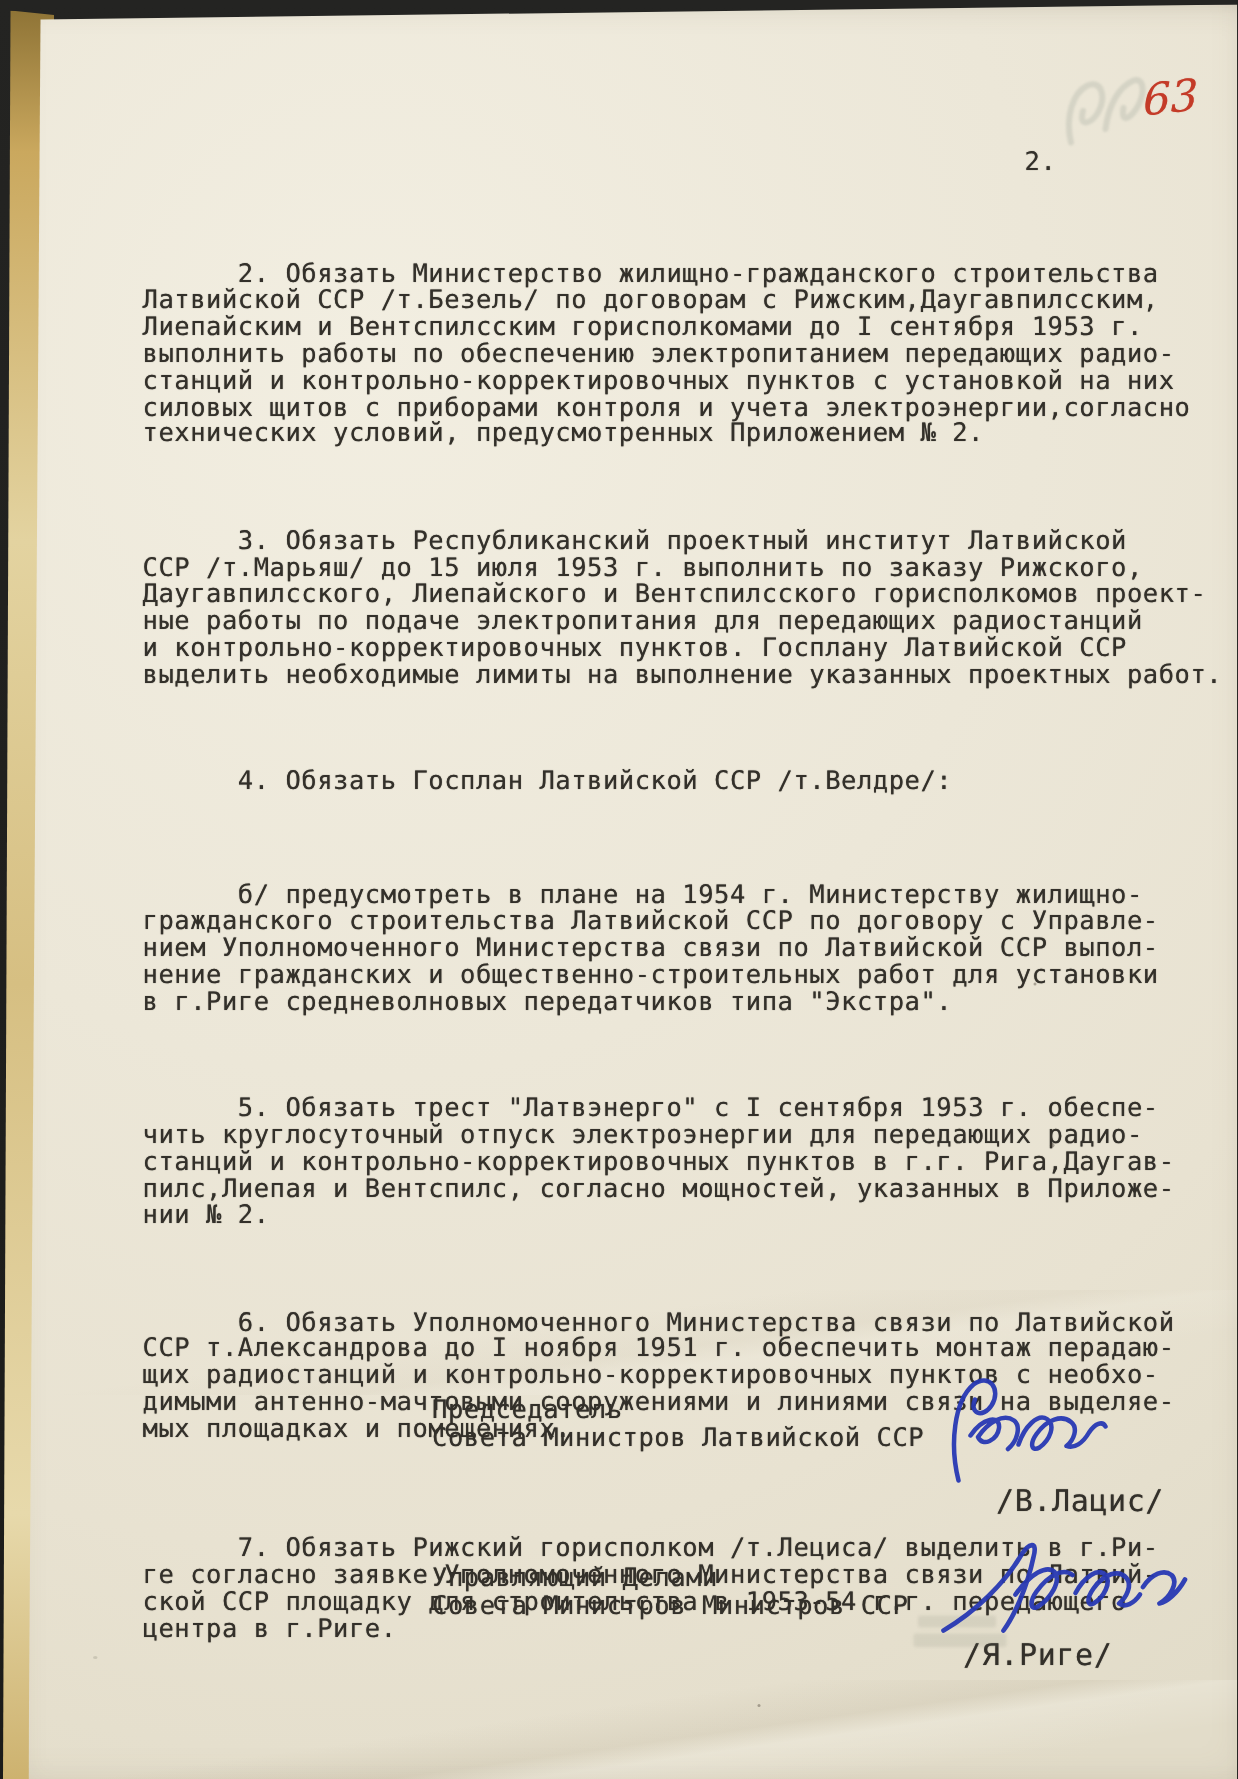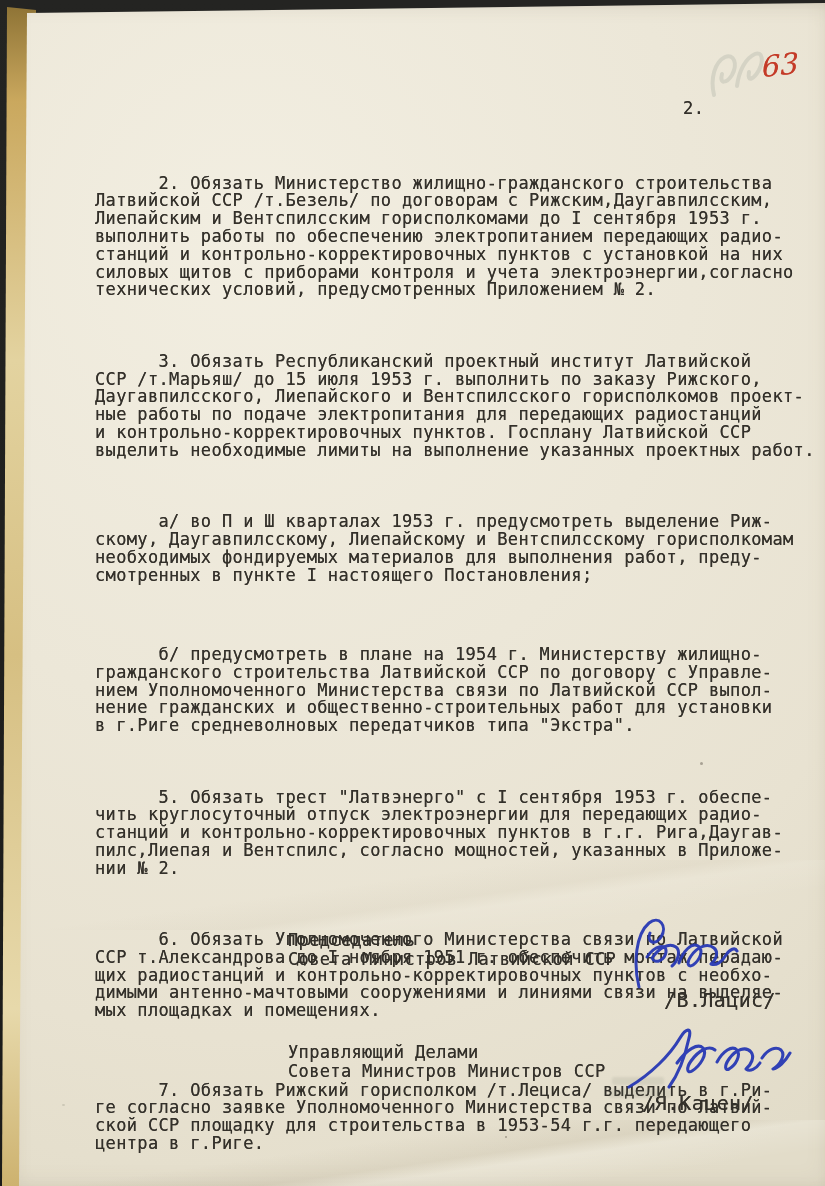--- a/index.html
+++ b/index.html
@@ -63,24 +63,21 @@
 выполнить работы по обеспечению электропитанием передающих радио-
 станций и контрольно-корректировочных пунктов с установкой на них
 силовых щитов с приборами контроля и учета электроэнергии,согласно
 технических условий, предусмотренных Приложением № 2.</p>
       <p class="para">      3. Обязать Республиканский проектный институт Латвийской
 ССР /т.Марьяш/ до 15 июля 1953 г. выполнить по заказу Рижского,
 Даугавпилсского, Лиепайского и Вентспилсского горисполкомов проект-
 ные работы по подаче электропитания для передающих радиостанций
 и контрольно-корректировочных пунктов. Госплану Латвийской ССР
 выделить необходимые лимиты на выполнение указанных проектных работ.</p>
-      <p class="para gap-lg">      а/ во П и Ш кварталах 1953 г. предусмотреть выделение Риж-
-скому, Даугавпилсскому, Лиепайскому и Вентспилсскому горисполкомам
-необходимых фондируемых материалов для выполнения работ, преду-
-смотренных в пункте I настоящего Постановления;</p>
+      <p class="para gap-md">      4. Обязать Госплан Латвийской ССР /т.Велдре/:</p>
       <p class="para">      б/ предусмотреть в плане на 1954 г. Министерству жилищно-
 гражданского строительства Латвийской ССР по договору с Управле-
 нием Уполномоченного Министерства связи по Латвийской ССР выпол-
 нение гражданских и общественно-строительных работ для установки
 в г.Риге средневолновых передатчиков типа "Экстра".</p>
       <p class="para">      5. Обязать трест "Латвэнерго" с I сентября 1953 г. обеспе-
 чить круглосуточный отпуск электроэнергии для передающих радио-
 станций и контрольно-корректировочных пунктов в г.г. Рига,Даугав-
 пилс,Лиепая и Вентспилс, согласно мощностей, указанных в Приложе-
 нии № 2.</p>
@@ -94,21 +91,21 @@
 ской ССР площадку для строительства в 1953-54 г.г. передающего
 центра в г.Риге.</p>
     </div>
 
     <div class="sig-title first typed">Председатель
 Совета Министров Латвийской ССР</div>
     <div class="sig-name first typed">/В.Лацис/</div>
 
     <div class="sig-title second typed">Управляющий Делами
 Совета Министров Министров ССР</div>
-    <div class="sig-name second typed">/Я.Кацен/</div>
+    <div class="sig-name second typed">/Я.Риге/</div>
 
     <div class="ghost-bar" style="left:612px;top:1077px;width:52px;height:8px;"></div>
     <div class="ghost-bar" style="left:609px;top:1089px;width:62px;height:9px;"></div>
 
     <div class="speck" style="left:700px;top:762px;width:3px;height:3px;"></div>
     <div class="speck" style="left:505px;top:1136px;width:2px;height:2px;"></div>
     <div class="speck" style="left:129px;top:252px;width:3px;height:2px;opacity:.5;"></div>
     <div class="speck" style="left:689px;top:655px;width:2px;height:2px;"></div>
     <div class="speck" style="left:62px;top:1104px;width:3px;height:2px;opacity:.4;"></div>
   </div>

